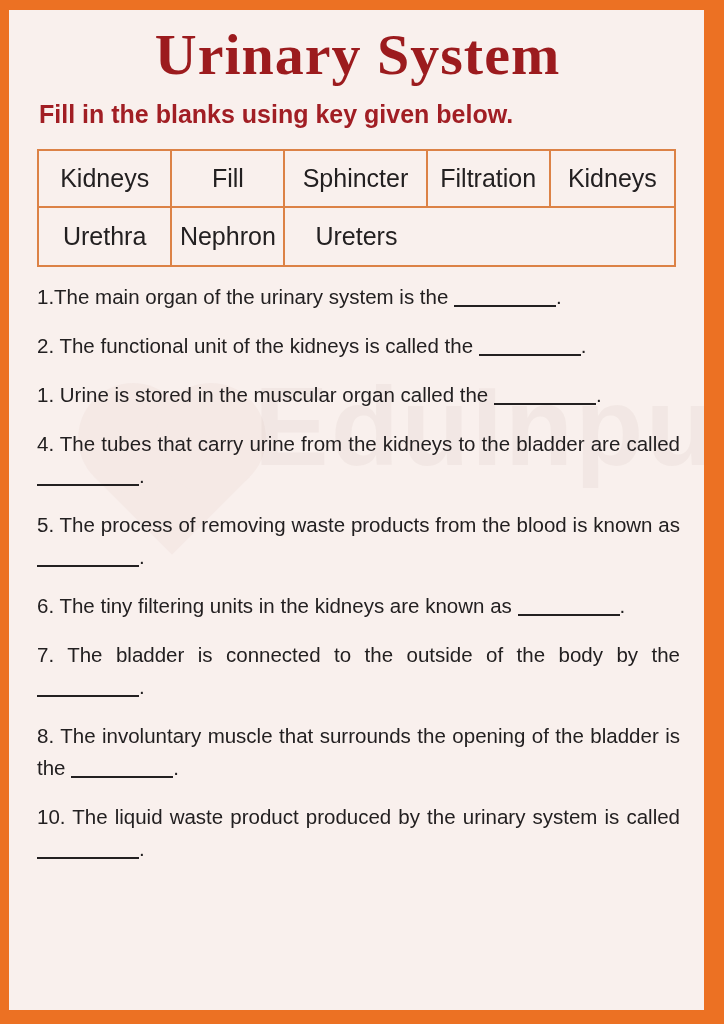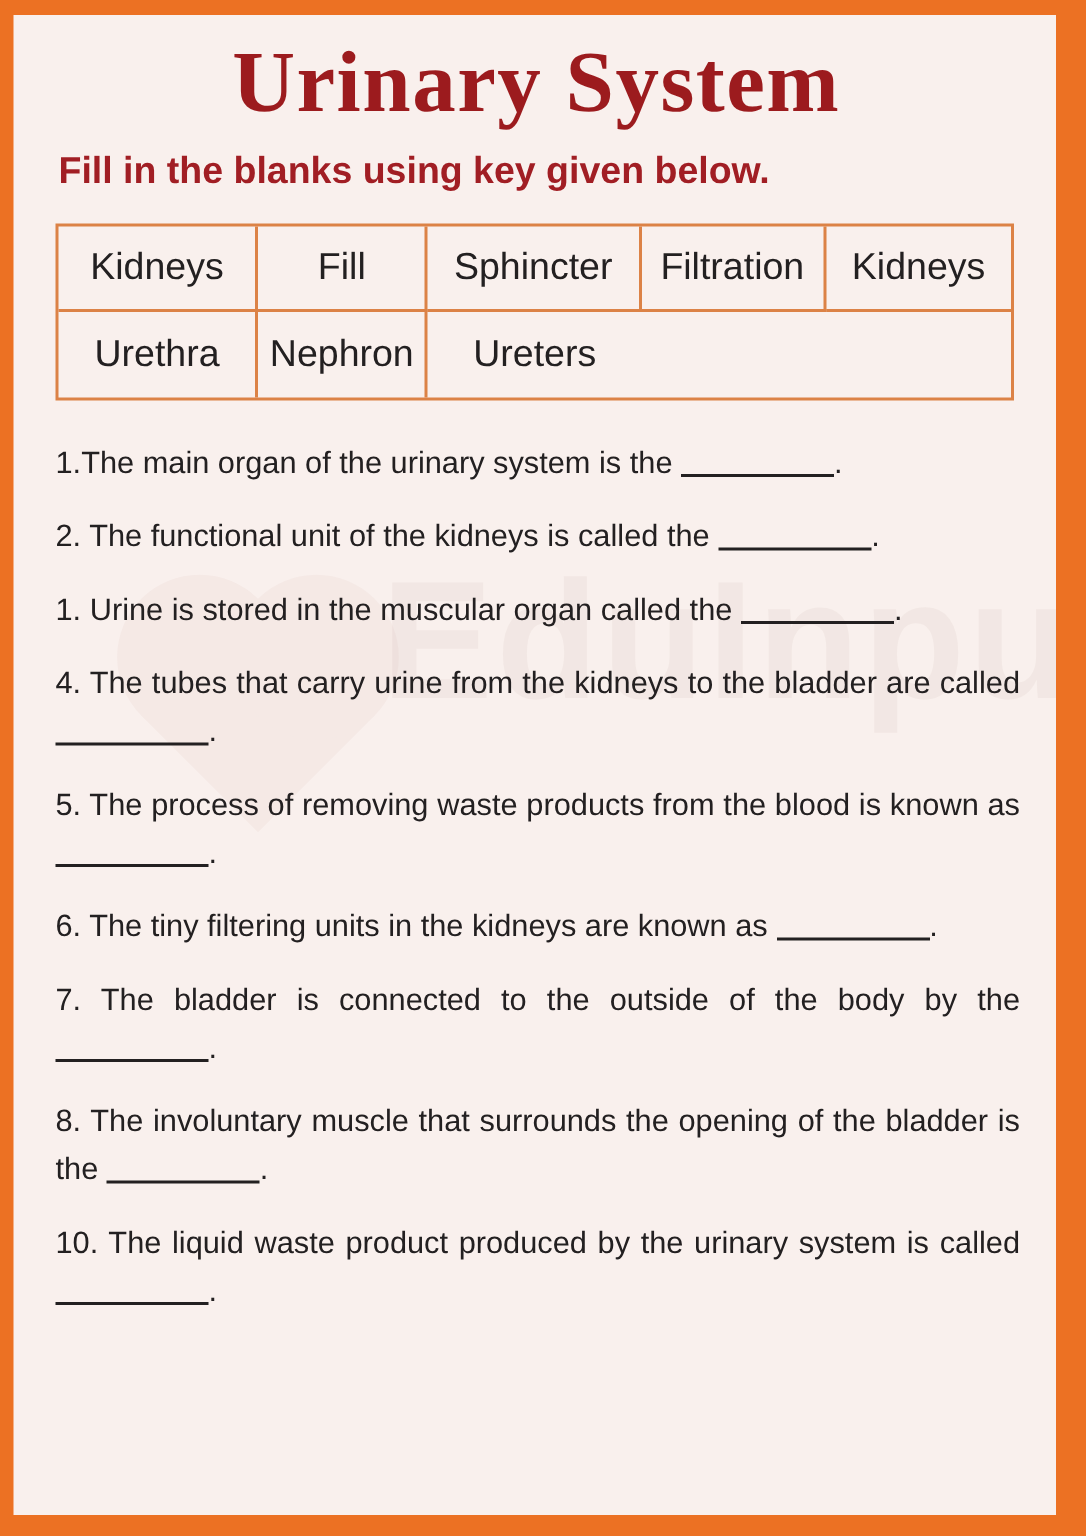--- a/index.html
+++ b/index.html
@@ -65,21 +65,21 @@
     align-items: center;
     justify-content: center;
     font-size: 25px;
     color: var(--text);
     border-right: 2px solid var(--table-border);
     white-space: nowrap;
   }
   .cell:last-child { border-right: none; }
 
   .questions {
-    margin-top: 26px;
+    margin-top: 14px;
     padding-left: 6px;
     padding-right: 4px;
     position: relative;
     z-index: 2;
   }
   .question {
     font-size: 20.5px;
     line-height: 32px;
     color: var(--text);
     text-align: justify;

